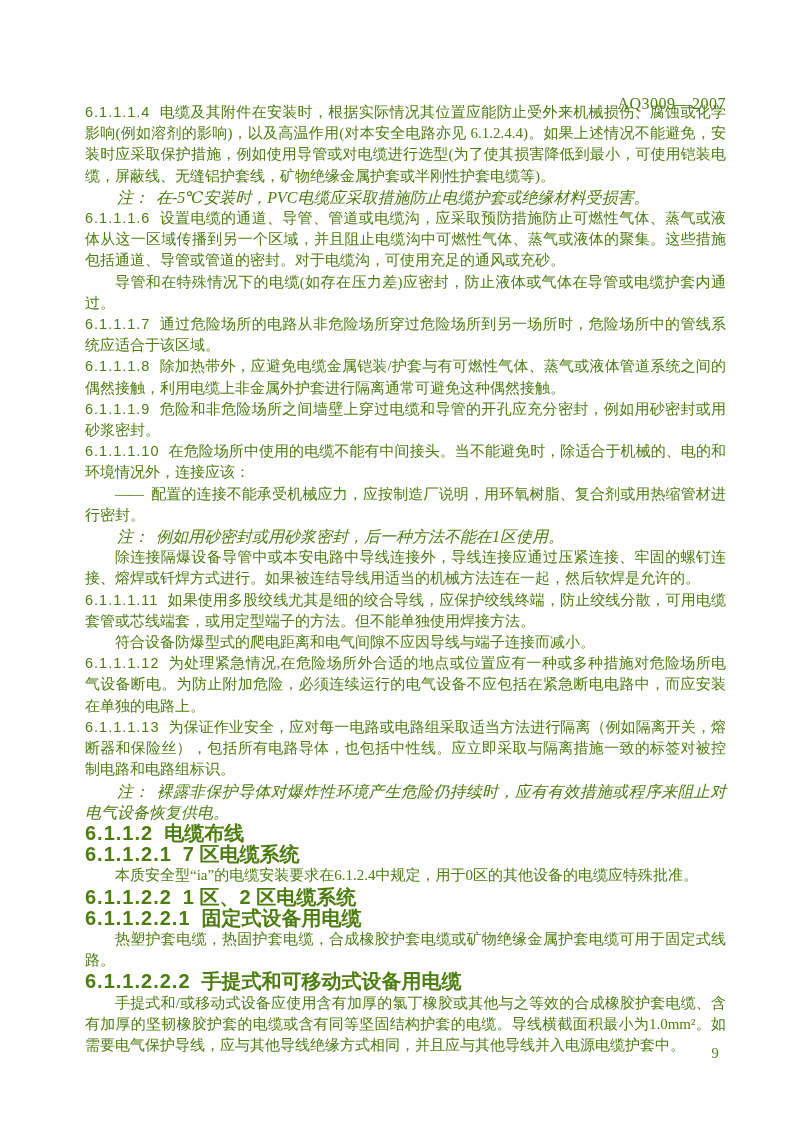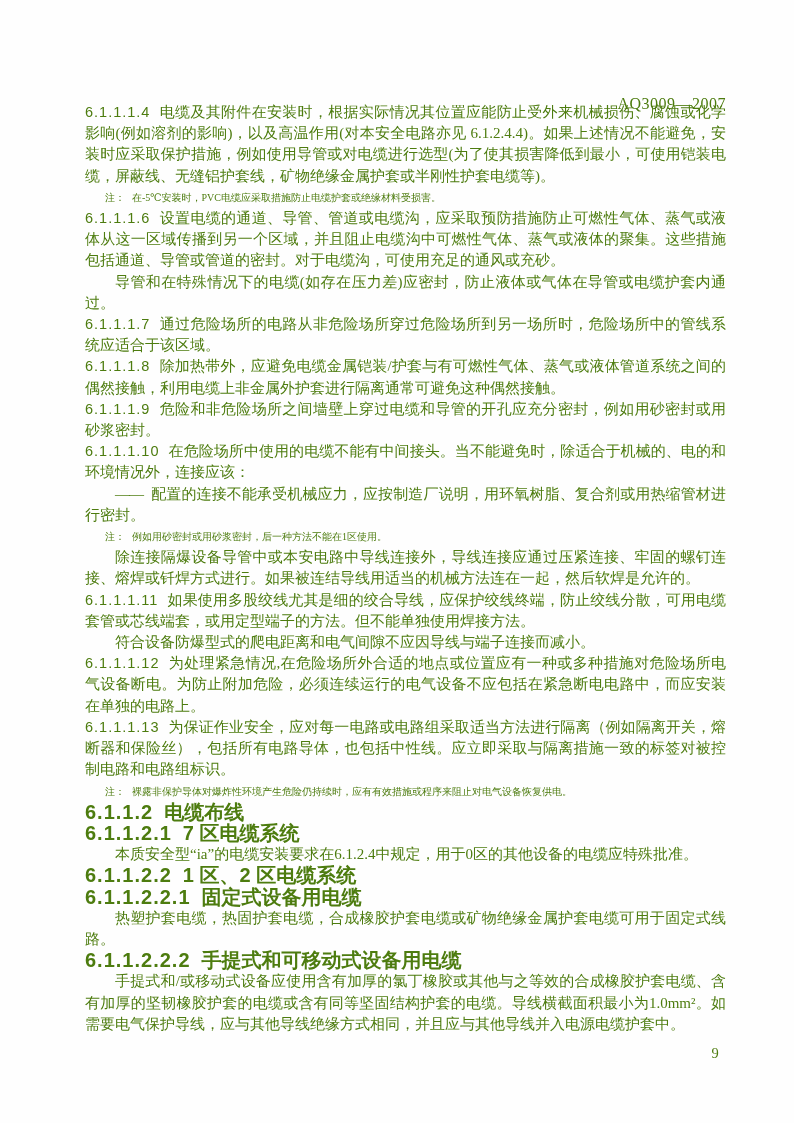--- a/index.html
+++ b/index.html
@@ -46,23 +46,24 @@
     letter-spacing: 1px;
     margin-right: 9px;
   }
   
   p.para { text-indent: 2em; }
   
   p.dash { text-indent: 2em; }
   p.dash .dash-prefix { margin-right: 8px; letter-spacing: -1px; }
   
   p.note {
-    font-size: 10px;
+    font-size: 16px;
     text-indent: 2em;
     line-height: 21.2px;
+    font-style: italic;
   }
   p.note .note-label { margin-right: 7px; }
   
   p.heading {
     font-family: "Liberation Sans", "DejaVu Sans", sans-serif;
     font-weight: bold;
     font-size: 20px;
   }
   p.heading .num {
     font-weight: bold;

